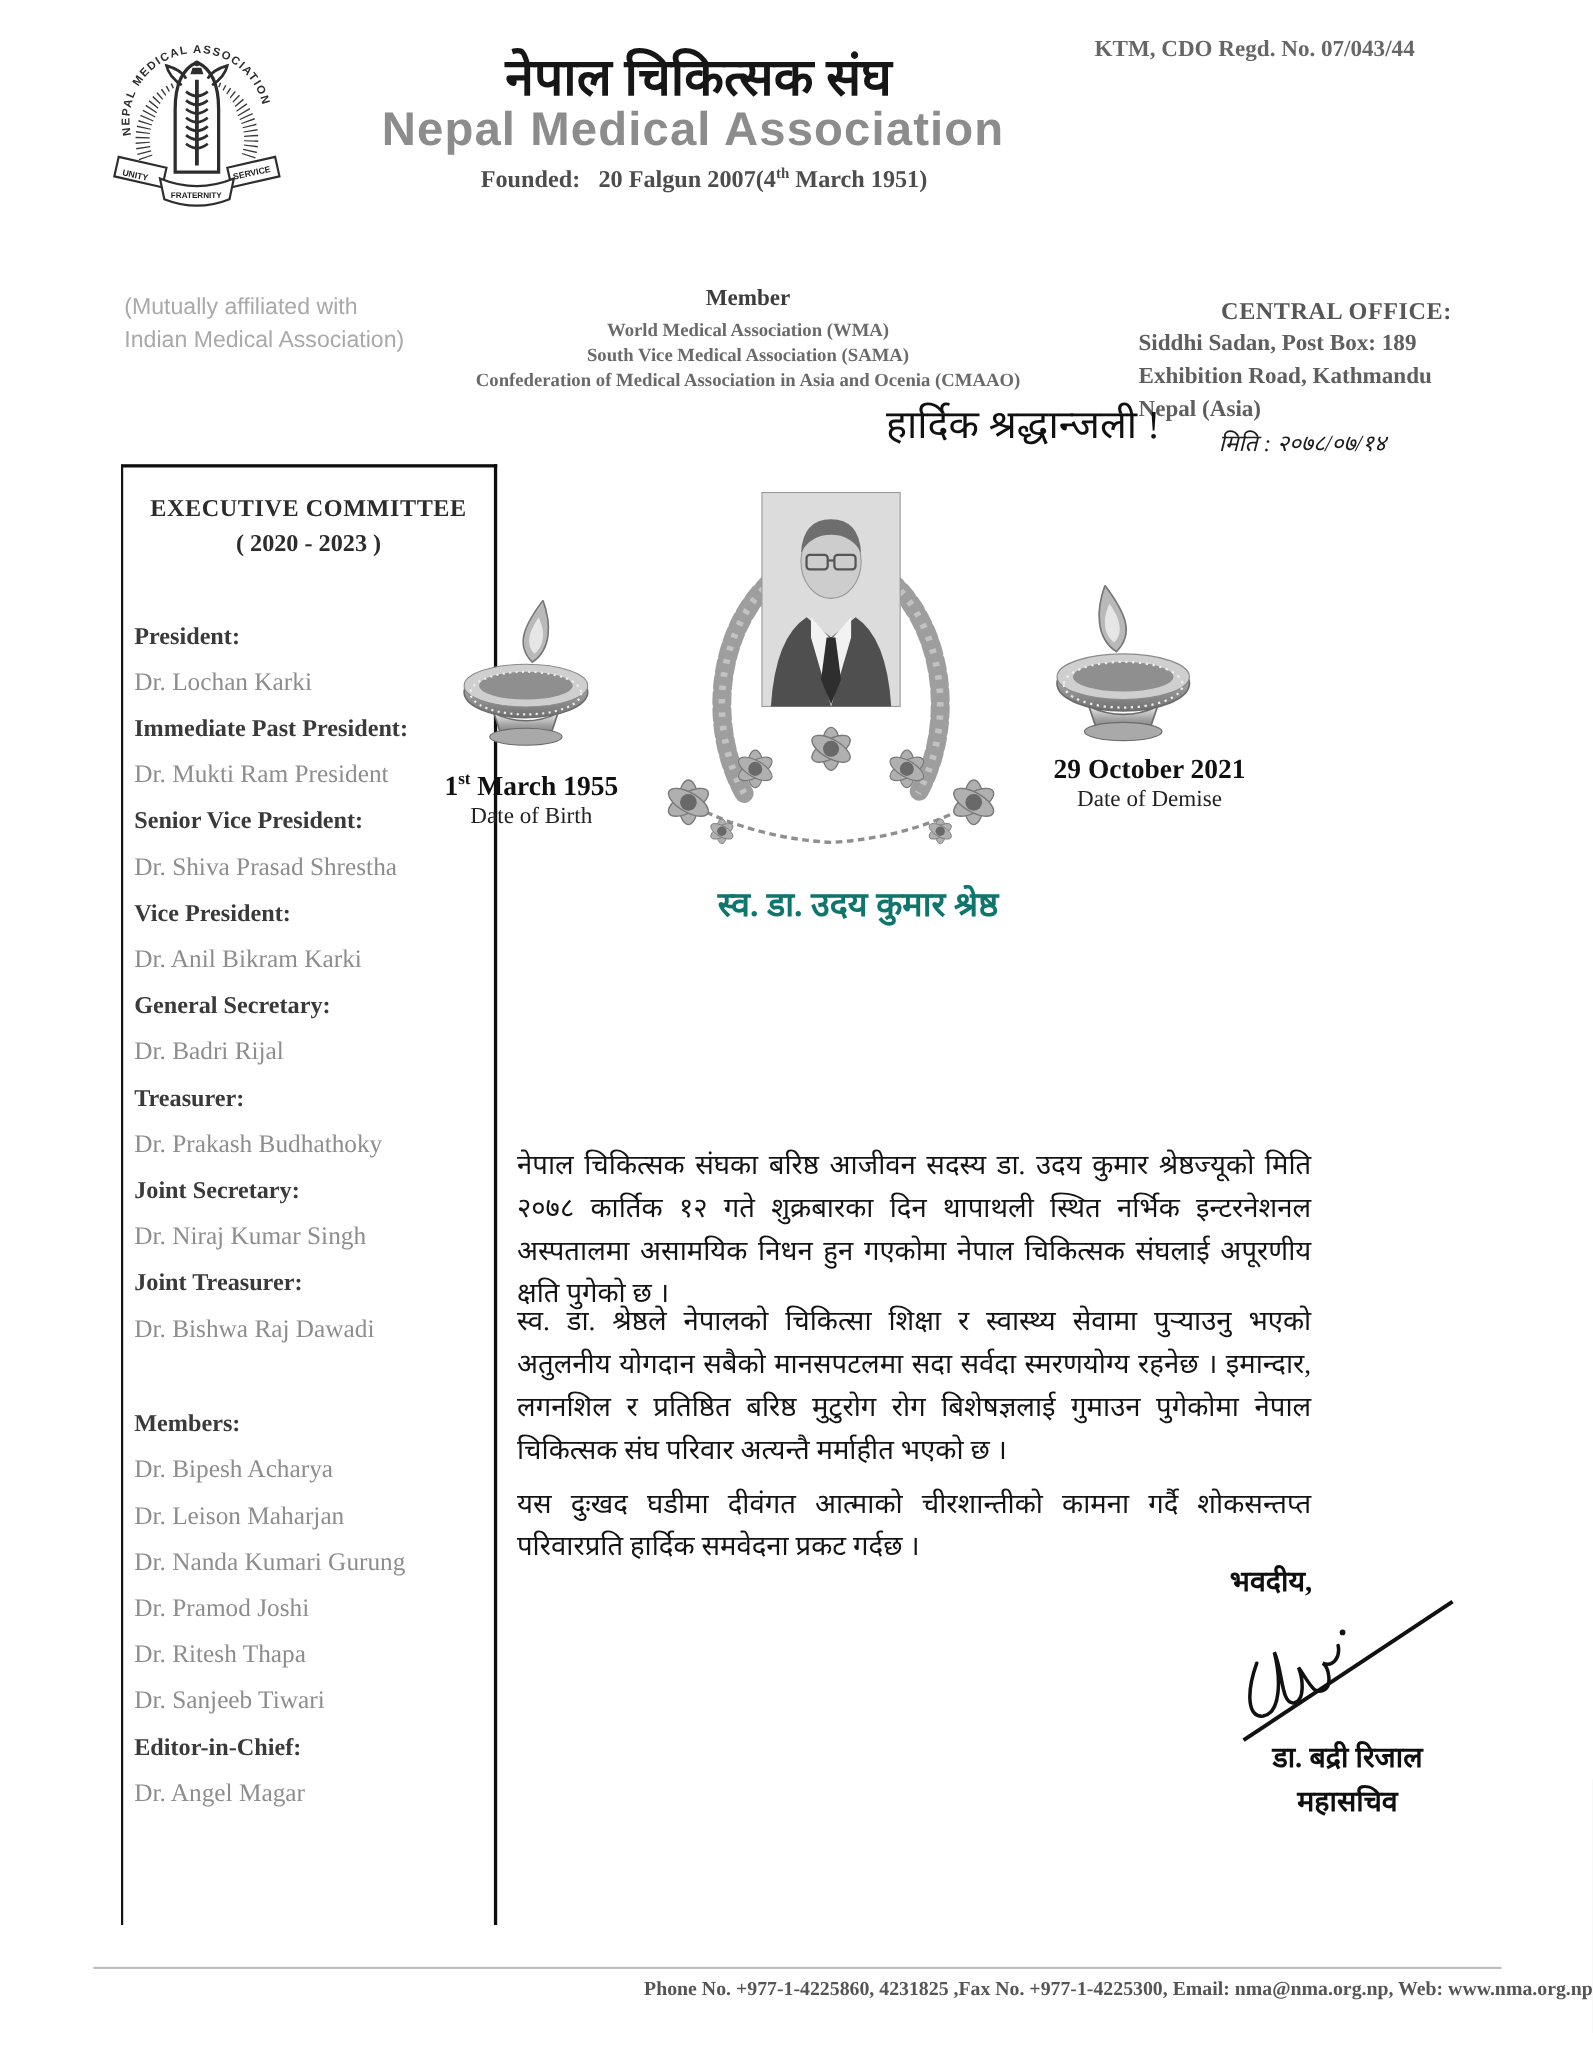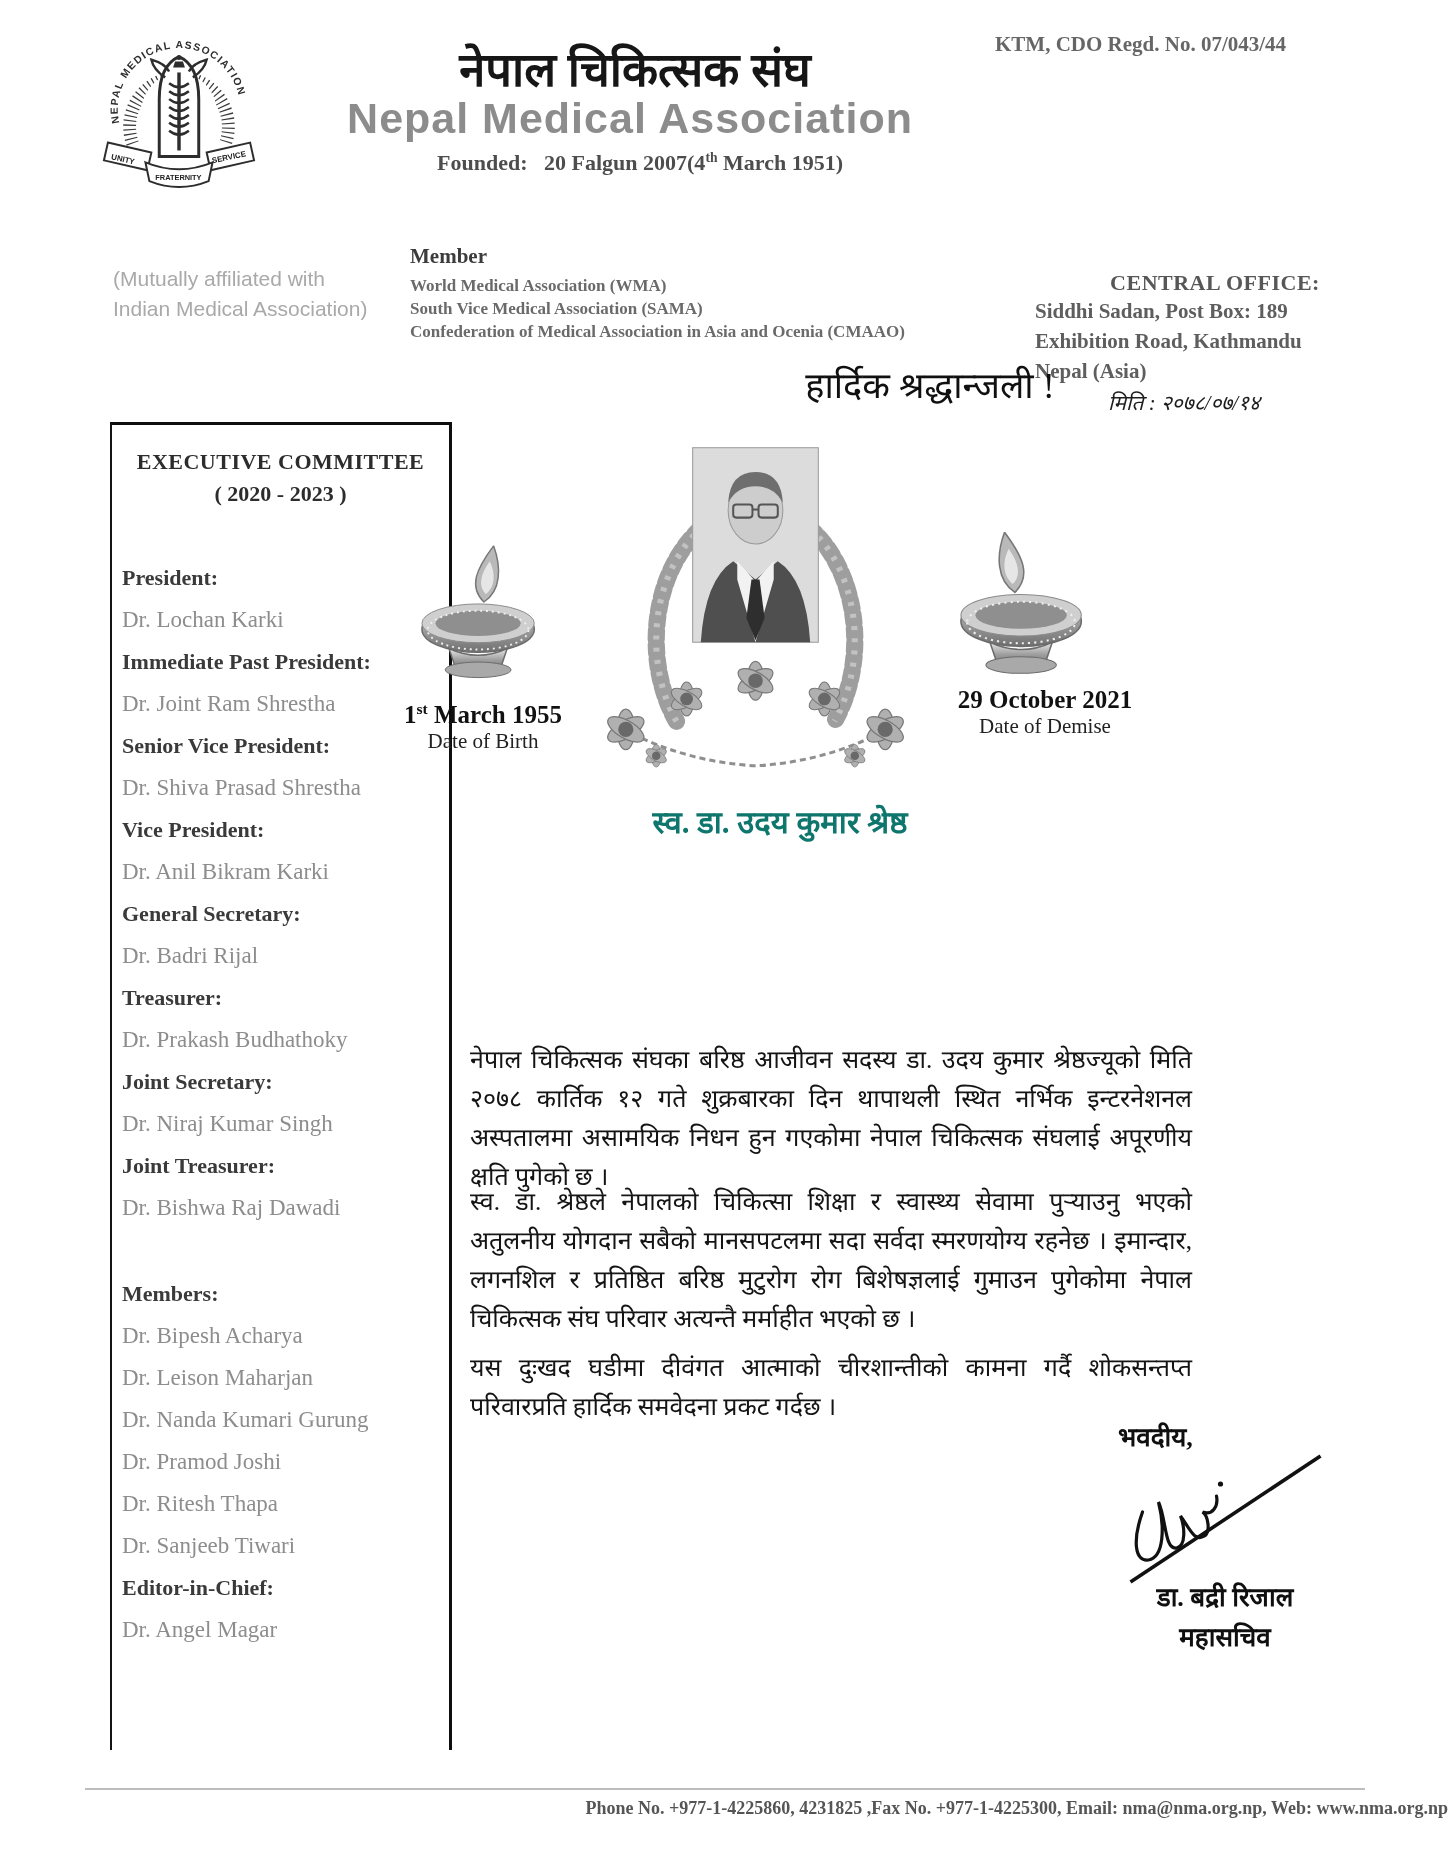--- a/index.html
+++ b/index.html
@@ -11,21 +11,21 @@
   
   .logo{left:100px;top:25px;width:158px;height:168px;}
   .org-np{left:320px;top:36px;width:630px;text-align:center;font-size:47px;font-weight:bold;color:#161616;}
   .org-en{left:300px;top:94px;width:660px;text-align:center;font-size:43px;font-weight:bold;
           color:#8c8c8c;font-family:"Liberation Sans",sans-serif;letter-spacing:1px;}
   .founded{left:320px;top:150px;width:640px;text-align:center;font-size:22px;font-weight:bold;color:#4d4d4d;}
   .regd{left:995px;top:32px;font-size:21px;font-weight:bold;color:#666;white-space:nowrap;}
 
   .affil{left:113px;top:264px;width:270px;font-family:"Liberation Sans",sans-serif;
          color:#a9a9a9;font-size:21px;line-height:30px;}
-  .member{left:410px;top:244px;width:540px;text-align:left;}
+  .member{left:410px;top:258px;width:540px;text-align:center;}
   .member .m-title{font-size:21px;font-weight:bold;color:#3c3c3c;margin-bottom:5px;}
   .member .m-line{font-size:17px;font-weight:bold;color:#6a6a6a;line-height:23px;}
   .central{left:1035px;top:246px;width:360px;}
   .central .c-title{font-size:22px;font-weight:bold;color:#575757;}
   .central .c-line{font-size:21px;font-weight:bold;color:#5e5e5e;line-height:30px;}
   .date-line{left:1108px;top:388px;font-size:21px;font-style:italic;color:#1d1d1d;white-space:nowrap;text-align:right;}
 
   
   .committee{left:110px;top:422px;width:342px;height:1328px;
              border-top:3px solid #0e0e0e;border-right:3px solid #0e0e0e;border-left:2px solid #141414;
@@ -116,21 +116,21 @@
 
   <div class="abs date-line">मिति : २०७८/०७/१४</div>
 
   <div class="abs committee">
     <div class="c-title">EXECUTIVE COMMITTEE</div>
     <div class="c-term">( 2020 - 2023 )</div>
     <div class="c-list">
         <div class="c-role">President:</div>
         <div class="c-name">Dr. Lochan Karki</div>
         <div class="c-role">Immediate Past President:</div>
-        <div class="c-name">Dr. Joint Ram Shrestha</div>
+        <div class="c-name">Dr. Mukti Ram President</div>
         <div class="c-role">Senior Vice President:</div>
         <div class="c-name">Dr. Shiva Prasad Shrestha</div>
         <div class="c-role">Vice President:</div>
         <div class="c-name">Dr. Anil Bikram Karki</div>
         <div class="c-role">General Secretary:</div>
         <div class="c-name">Dr. Badri Rijal</div>
         <div class="c-role">Treasurer:</div>
         <div class="c-name">Dr. Prakash Budhathoky</div>
         <div class="c-role">Joint Secretary:</div>
         <div class="c-name">Dr. Niraj Kumar Singh</div>

